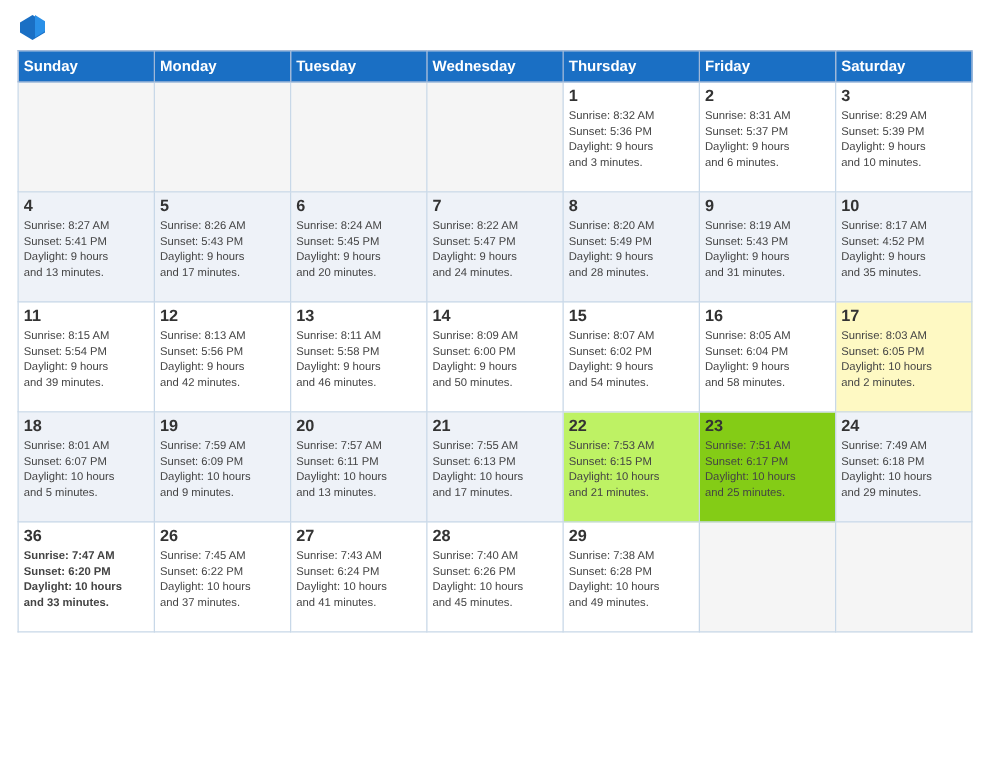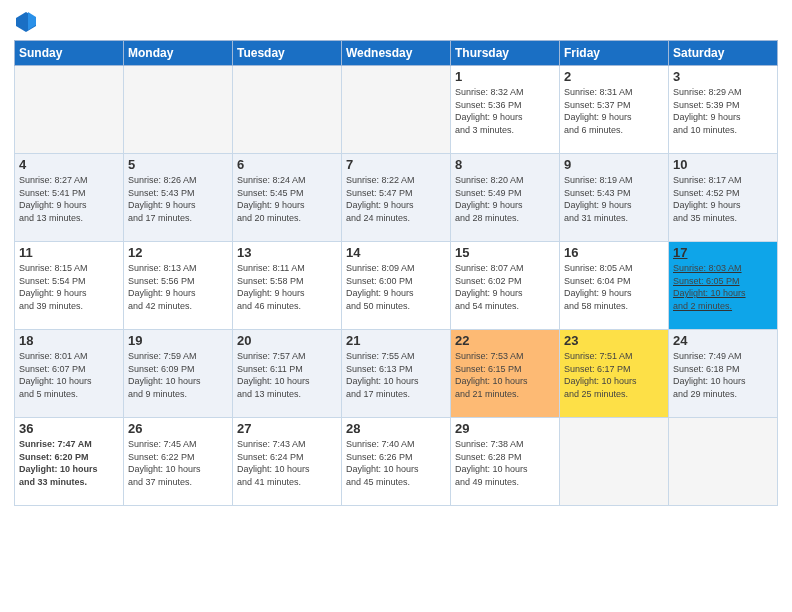--- a/index.html
+++ b/index.html
@@ -243,21 +243,21 @@
 Daylight: 9 hours
 and 54 minutes.</div>
           </td>
           <td style="background: rgb(255, 255, 255);">
             <span class="day-number">16</span>
             <div class="day-info" style="white-space: pre-line;">Sunrise: 8:05 AM
 Sunset: 6:04 PM
 Daylight: 9 hours
 and 58 minutes.</div>
           </td>
-          <td style="background: #0ea5e9; text-decoration: underline;">
+          <td style="background: #fef9c3;">
             <span class="day-number">17</span>
             <div class="day-info" style="white-space: pre-line;">Sunrise: 8:03 AM
 Sunset: 6:05 PM
 Daylight: 10 hours
 and 2 minutes.</div>
           </td>
         </tr>
         <tr>
           <td style="background: rgb(238, 242, 248);">
             <span class="day-number">18</span>
@@ -280,28 +280,28 @@
 Daylight: 10 hours
 and 13 minutes.</div>
           </td>
           <td style="background: rgb(238, 242, 248);">
             <span class="day-number">21</span>
             <div class="day-info" style="white-space: pre-line;">Sunrise: 7:55 AM
 Sunset: 6:13 PM
 Daylight: 10 hours
 and 17 minutes.</div>
           </td>
-          <td style="background: #fdba74;">
+          <td style="background: #bef264;">
             <span class="day-number">22</span>
             <div class="day-info" style="white-space: pre-line;">Sunrise: 7:53 AM
 Sunset: 6:15 PM
 Daylight: 10 hours
 and 21 minutes.</div>
           </td>
-          <td style="background: #fde047;">
+          <td style="background: #84cc16;">
             <span class="day-number">23</span>
             <div class="day-info" style="white-space: pre-line;">Sunrise: 7:51 AM
 Sunset: 6:17 PM
 Daylight: 10 hours
 and 25 minutes.</div>
           </td>
           <td style="background: rgb(238, 242, 248);">
             <span class="day-number">24</span>
             <div class="day-info" style="white-space: pre-line;">Sunrise: 7:49 AM
 Sunset: 6:18 PM

